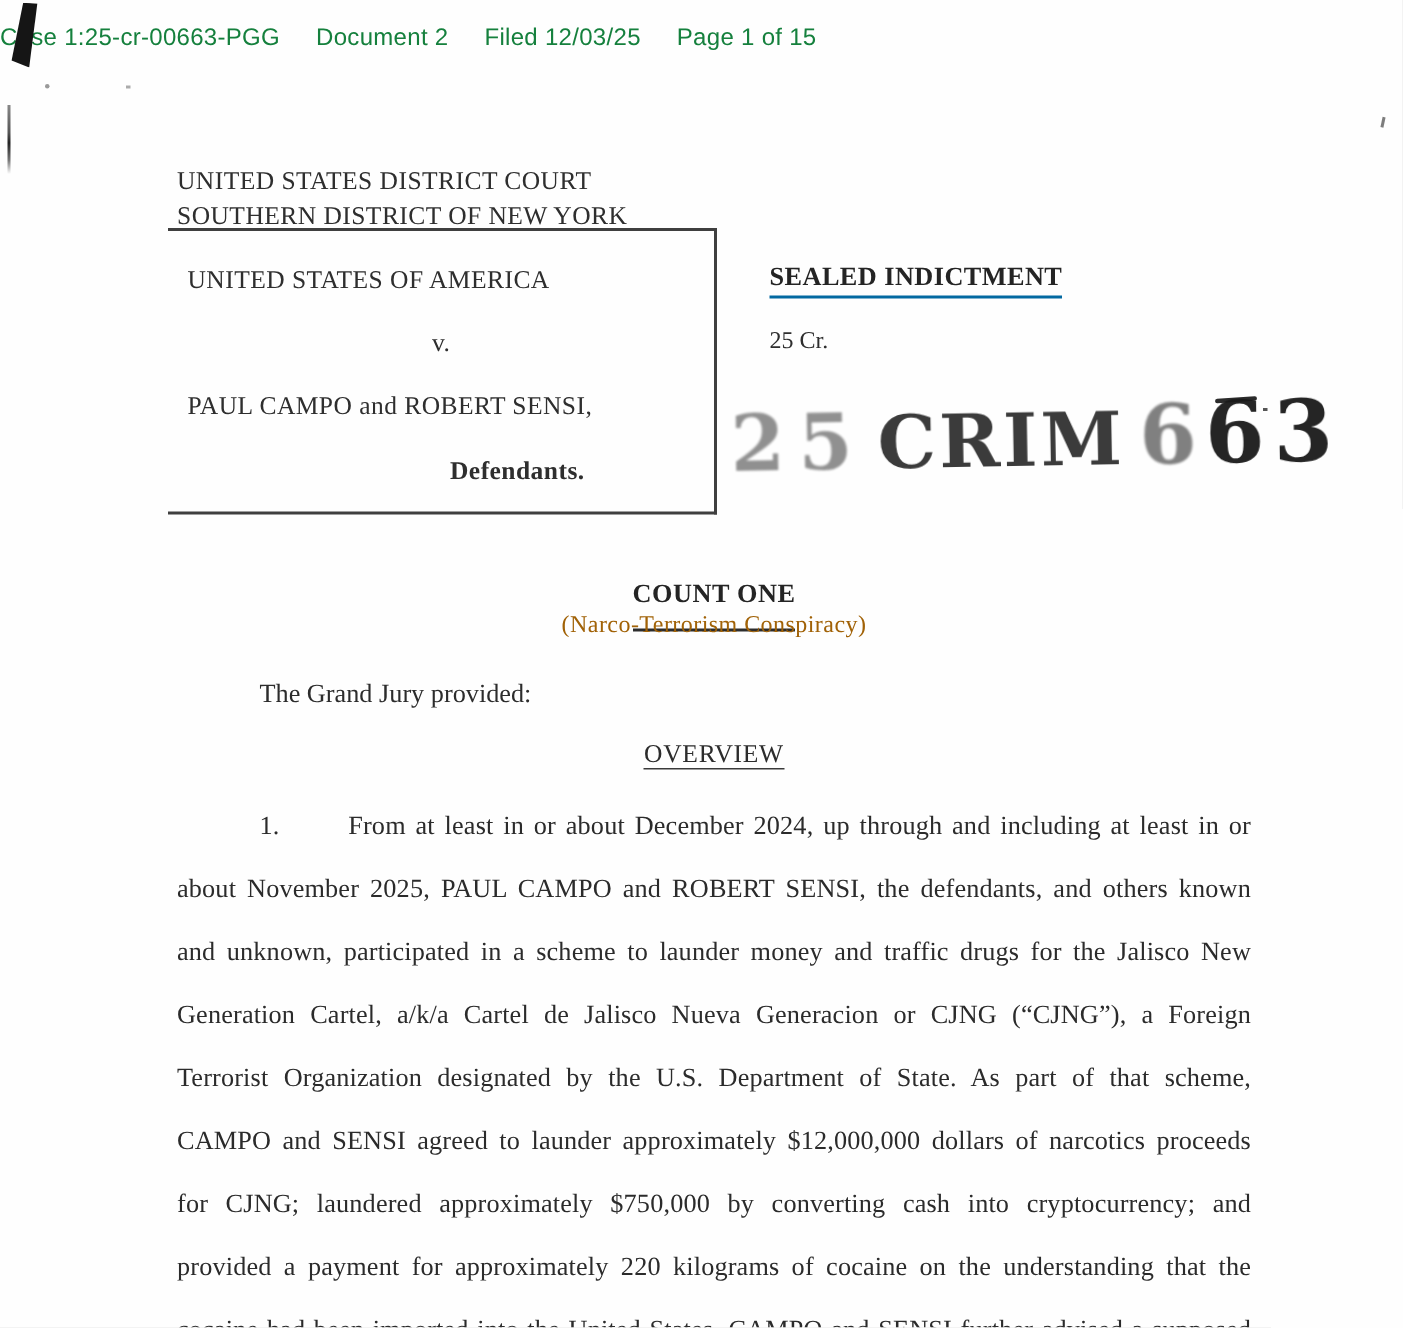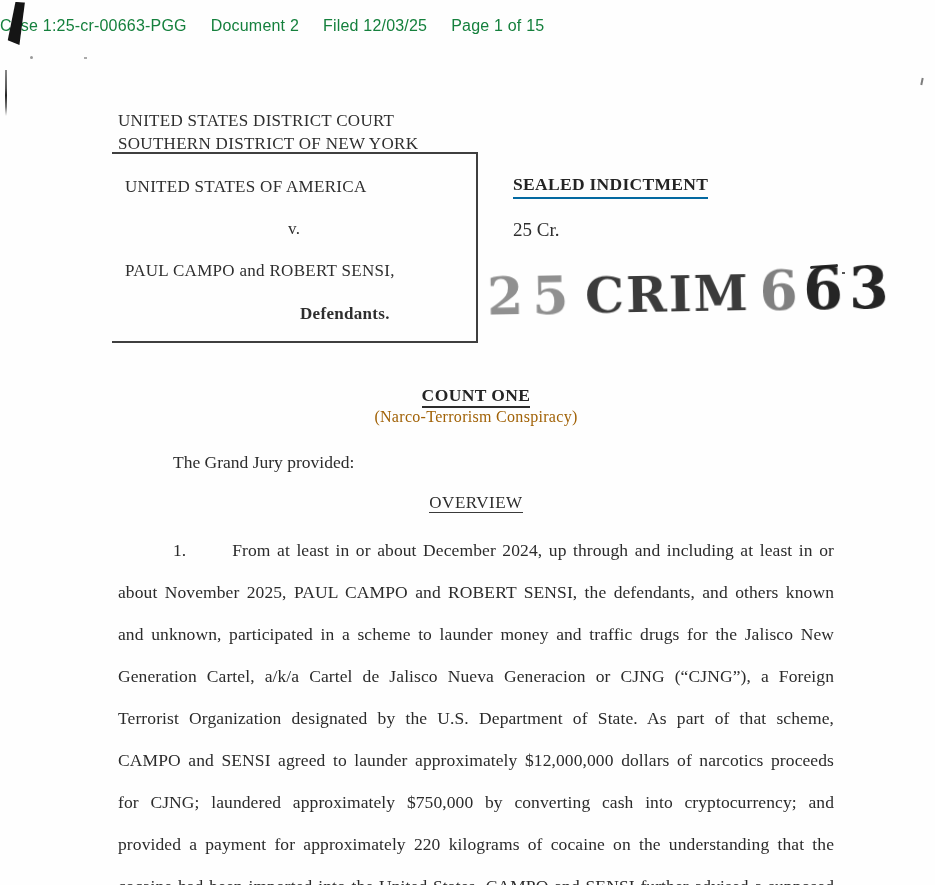--- a/index.html
+++ b/index.html
@@ -78,21 +78,21 @@
   .sealed {
     position: absolute;
     left: 513px; top: 174px;
     font-size: 17.5px;
     font-weight: bold;
     letter-spacing: 0.3px;
     color: #242424;
     border-bottom: 2px solid #0369a1;
     padding-bottom: 2px;
   }
-  .case-no { position: absolute; left: 513px; top: 219px; font-size: 19px; color: #2e2e2e; }
+  .case-no { position: absolute; left: 513px; top: 219px; font-size: 16px; color: #2e2e2e; }
 
   
   .stamp {
     position: absolute;
     left: 487px; top: 258px;
     width: 300px;
     font-family: "DejaVu Serif", serif;
     font-weight: bold;
     color: #1a1a1a;
     transform: rotate(-1deg);
@@ -103,21 +103,21 @@
   .stamp-year  { font-size: 52px; letter-spacing: 9px; opacity: 0.48; filter: blur(0.6px); }
   .stamp-word  { font-size: 49px; letter-spacing: 2px; opacity: 0.85; filter: blur(0.4px); margin-left: 2px; }
   .stamp-num1  { font-size: 55px; opacity: 0.55; filter: blur(0.6px); margin-left: 4px; }
   .stamp-num2  { font-size: 57px; letter-spacing: 6px; opacity: 0.95; filter: blur(0.2px); }
 
   
   .center-col { position: absolute; left: 118px; width: 716px; text-align: center; }
   .count-title { top: 385px; }
   .count-title span {
     font-size: 17.5px; font-weight: bold; letter-spacing: 0.4px;
-    border-bottom: 2px solid #2d2d2d; padding-bottom: 1px; color: #242424;
+    border-bottom: 2px solid #2d2d2d; padding-bottom: 14px; color: #242424;
   }
   .count-subtitle { top: 408px; font-size: 16px; font-weight: normal; color: #a16207; letter-spacing: 0.3px; }
   .charges-line { position: absolute; left: 173px; top: 452px; font-size: 17.5px; color: #2c2c2c; }
   .overview-head { top: 493px; }
   .overview-head span {
     font-size: 17px; letter-spacing: 0.5px; color: #2c2c2c;
     border-bottom: 1.5px solid #3a3a3a; padding-bottom: 0;
   }
 
   

